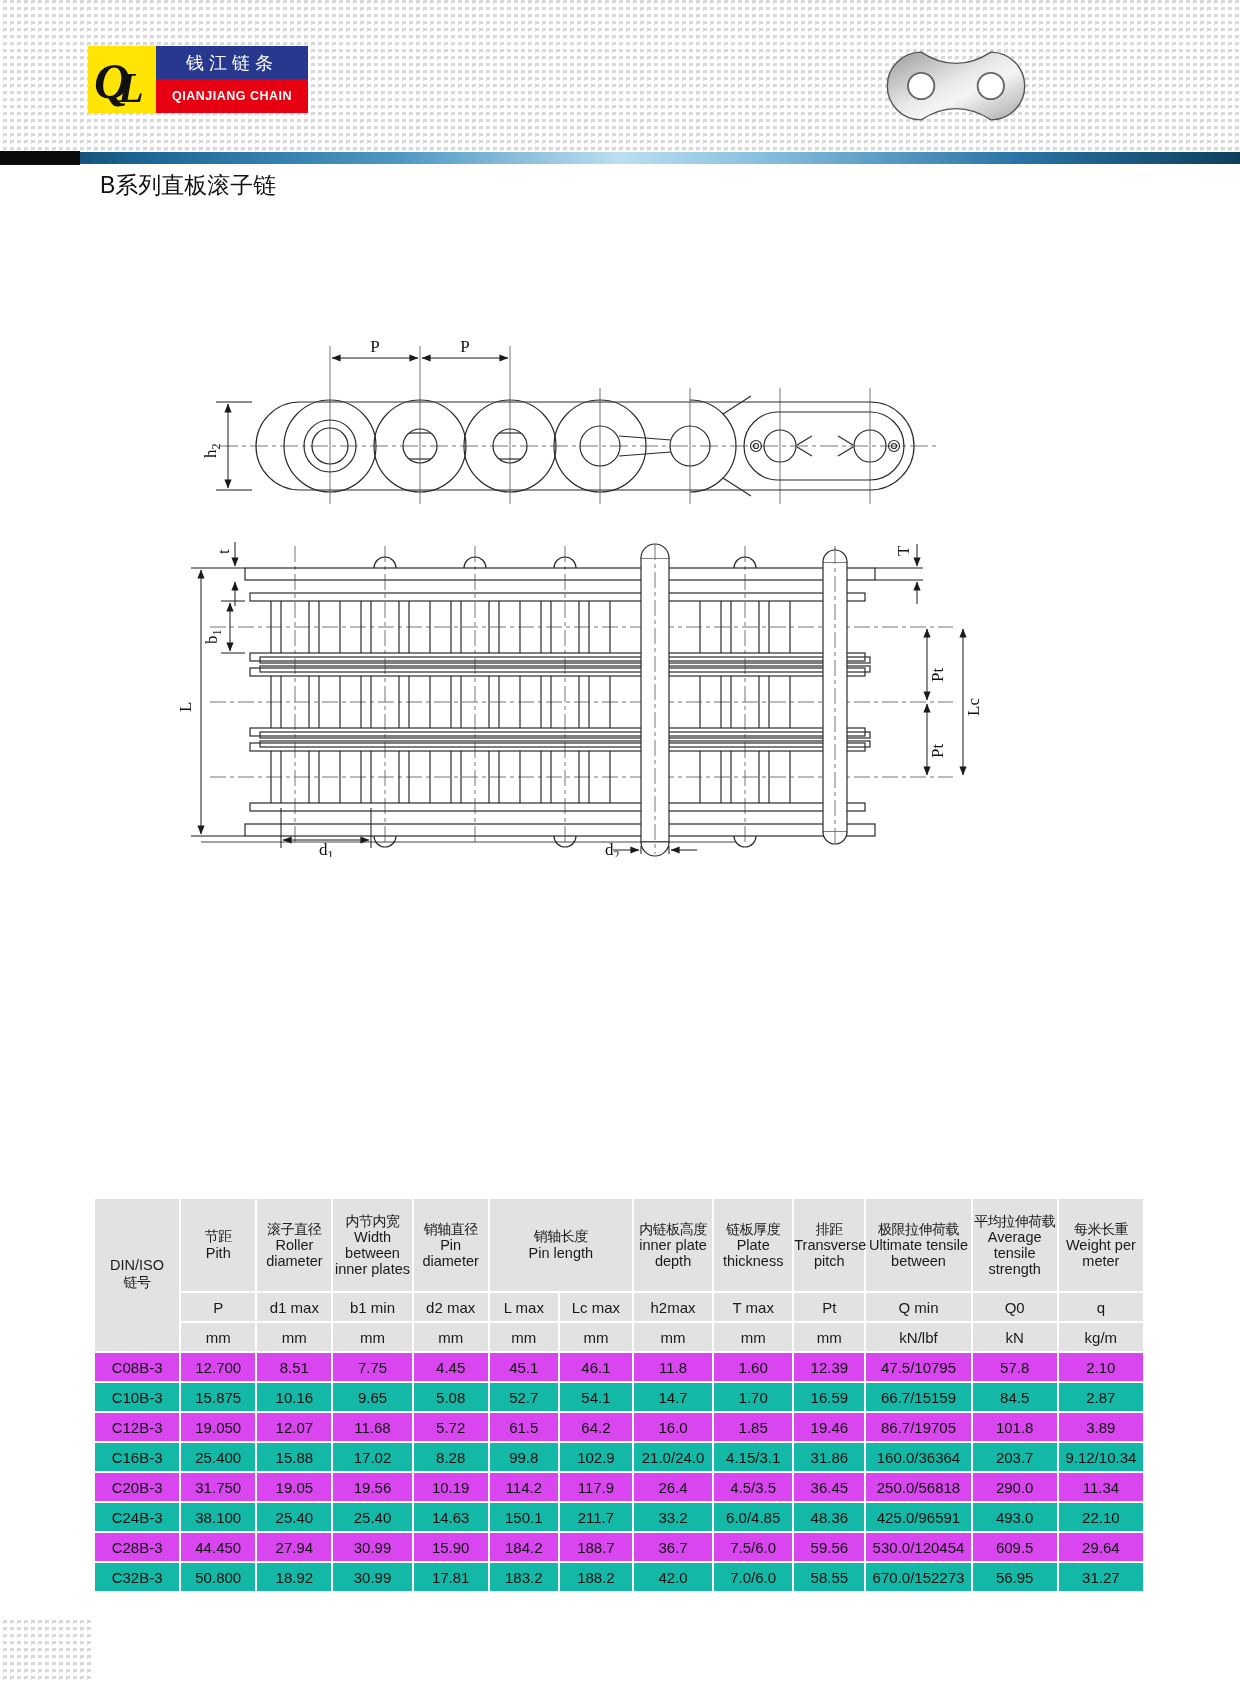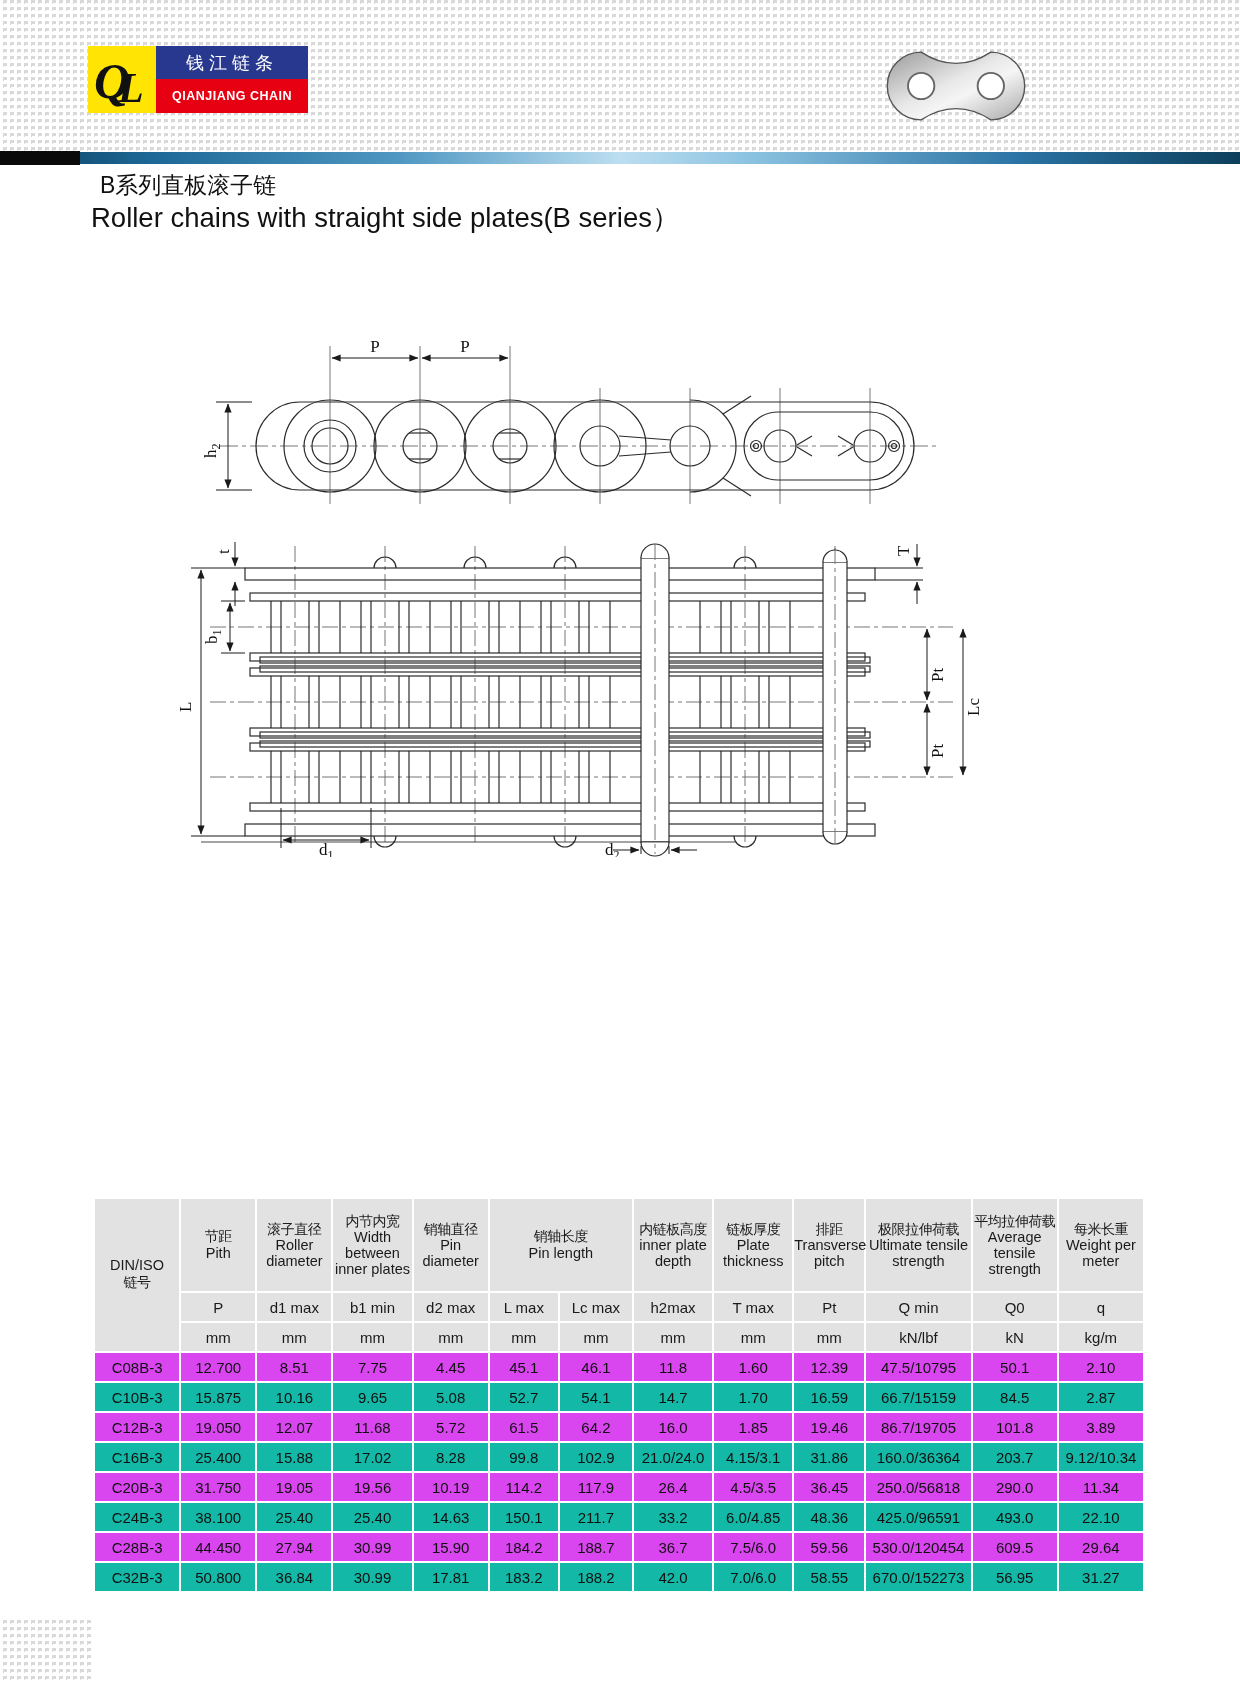--- a/index.html
+++ b/index.html
@@ -68,21 +68,20 @@
     </defs>
     <path d="M 48 14 A 36 36 0 1 0 48 86 C 72 70 98 70 122 86 A 36 36 0 1 0 122 14 C 98 30 72 30 48 14 Z" fill="url(#steel)" stroke="#555" stroke-width="1.5"></path>
     <circle cx="48" cy="50" r="14" fill="#ffffff" stroke="#666" stroke-width="2"></circle>
     <circle cx="122" cy="50" r="14" fill="#ffffff" stroke="#666" stroke-width="2"></circle>
   </svg>
 
   <div class="divider-blue"></div>
   <div class="divider-black"></div>
 
   <div class="title-cn">B系列直板滚子链</div>
-  <div class="title-en">Roller chains with straight side plates(B series）</div>
 
   <svg style="position:absolute;left:200px;top:326px;" width="740" height="180" viewBox="0 0 740 180">
     <defs>
       <marker id="arr" markerWidth="10" markerHeight="10" refX="8.6" refY="5" orient="auto-start-reverse" markerUnits="userSpaceOnUse">
         <path d="M0,1.4 L9,5 L0,8.6 Z" fill="#1a1a1a"></path>
       </marker>
     </defs>
     <g stroke="#666" stroke-width="0.9" fill="none">
       <line x1="20" y1="120" x2="738" y2="120" stroke-dasharray="18 4 4 4"></line>
       <line x1="130" y1="20" x2="130" y2="178"></line>
@@ -354,21 +353,21 @@
         <th>
             <span class="hcn">链板厚度</span>
             <span class="hen">Plate thickness</span>
           </th>
         <th>
             <span class="hcn">排距</span>
             <span class="hen">Transverse pitch</span>
           </th>
         <th>
             <span class="hcn">极限拉伸荷载</span>
-            <span class="hen">Ultimate tensile strength</span>
+            <span class="hen">Ultimate tensile between</span>
           </th>
         <th>
             <span class="hcn">平均拉伸荷载</span>
             <span class="hen">Average tensile strength</span>
           </th>
         <th>
             <span class="hcn">每米长重</span>
             <span class="hen">Weight per meter</span>
           </th>
       </tr>
@@ -407,21 +406,21 @@
           <td>12.700</td>
           <td>8.51</td>
           <td>7.75</td>
           <td>4.45</td>
           <td>45.1</td>
           <td>46.1</td>
           <td>11.8</td>
           <td>1.60</td>
           <td>12.39</td>
           <td>47.5/10795</td>
-          <td>50.1</td>
+          <td>57.8</td>
           <td>2.10</td>
         </tr>
         <tr class="row-pale">
           <td>C10B-3</td>
           <td>15.875</td>
           <td>10.16</td>
           <td>9.65</td>
           <td>5.08</td>
           <td>52.7</td>
           <td>54.1</td>
@@ -503,21 +502,21 @@
           <td>36.7</td>
           <td>7.5/6.0</td>
           <td>59.56</td>
           <td>530.0/120454</td>
           <td>609.5</td>
           <td>29.64</td>
         </tr>
         <tr class="row-pale">
           <td>C32B-3</td>
           <td>50.800</td>
-          <td>36.84</td>
+          <td>18.92</td>
           <td>30.99</td>
           <td>17.81</td>
           <td>183.2</td>
           <td>188.2</td>
           <td>42.0</td>
           <td>7.0/6.0</td>
           <td>58.55</td>
           <td>670.0/152273</td>
           <td>56.95</td>
           <td>31.27</td>

